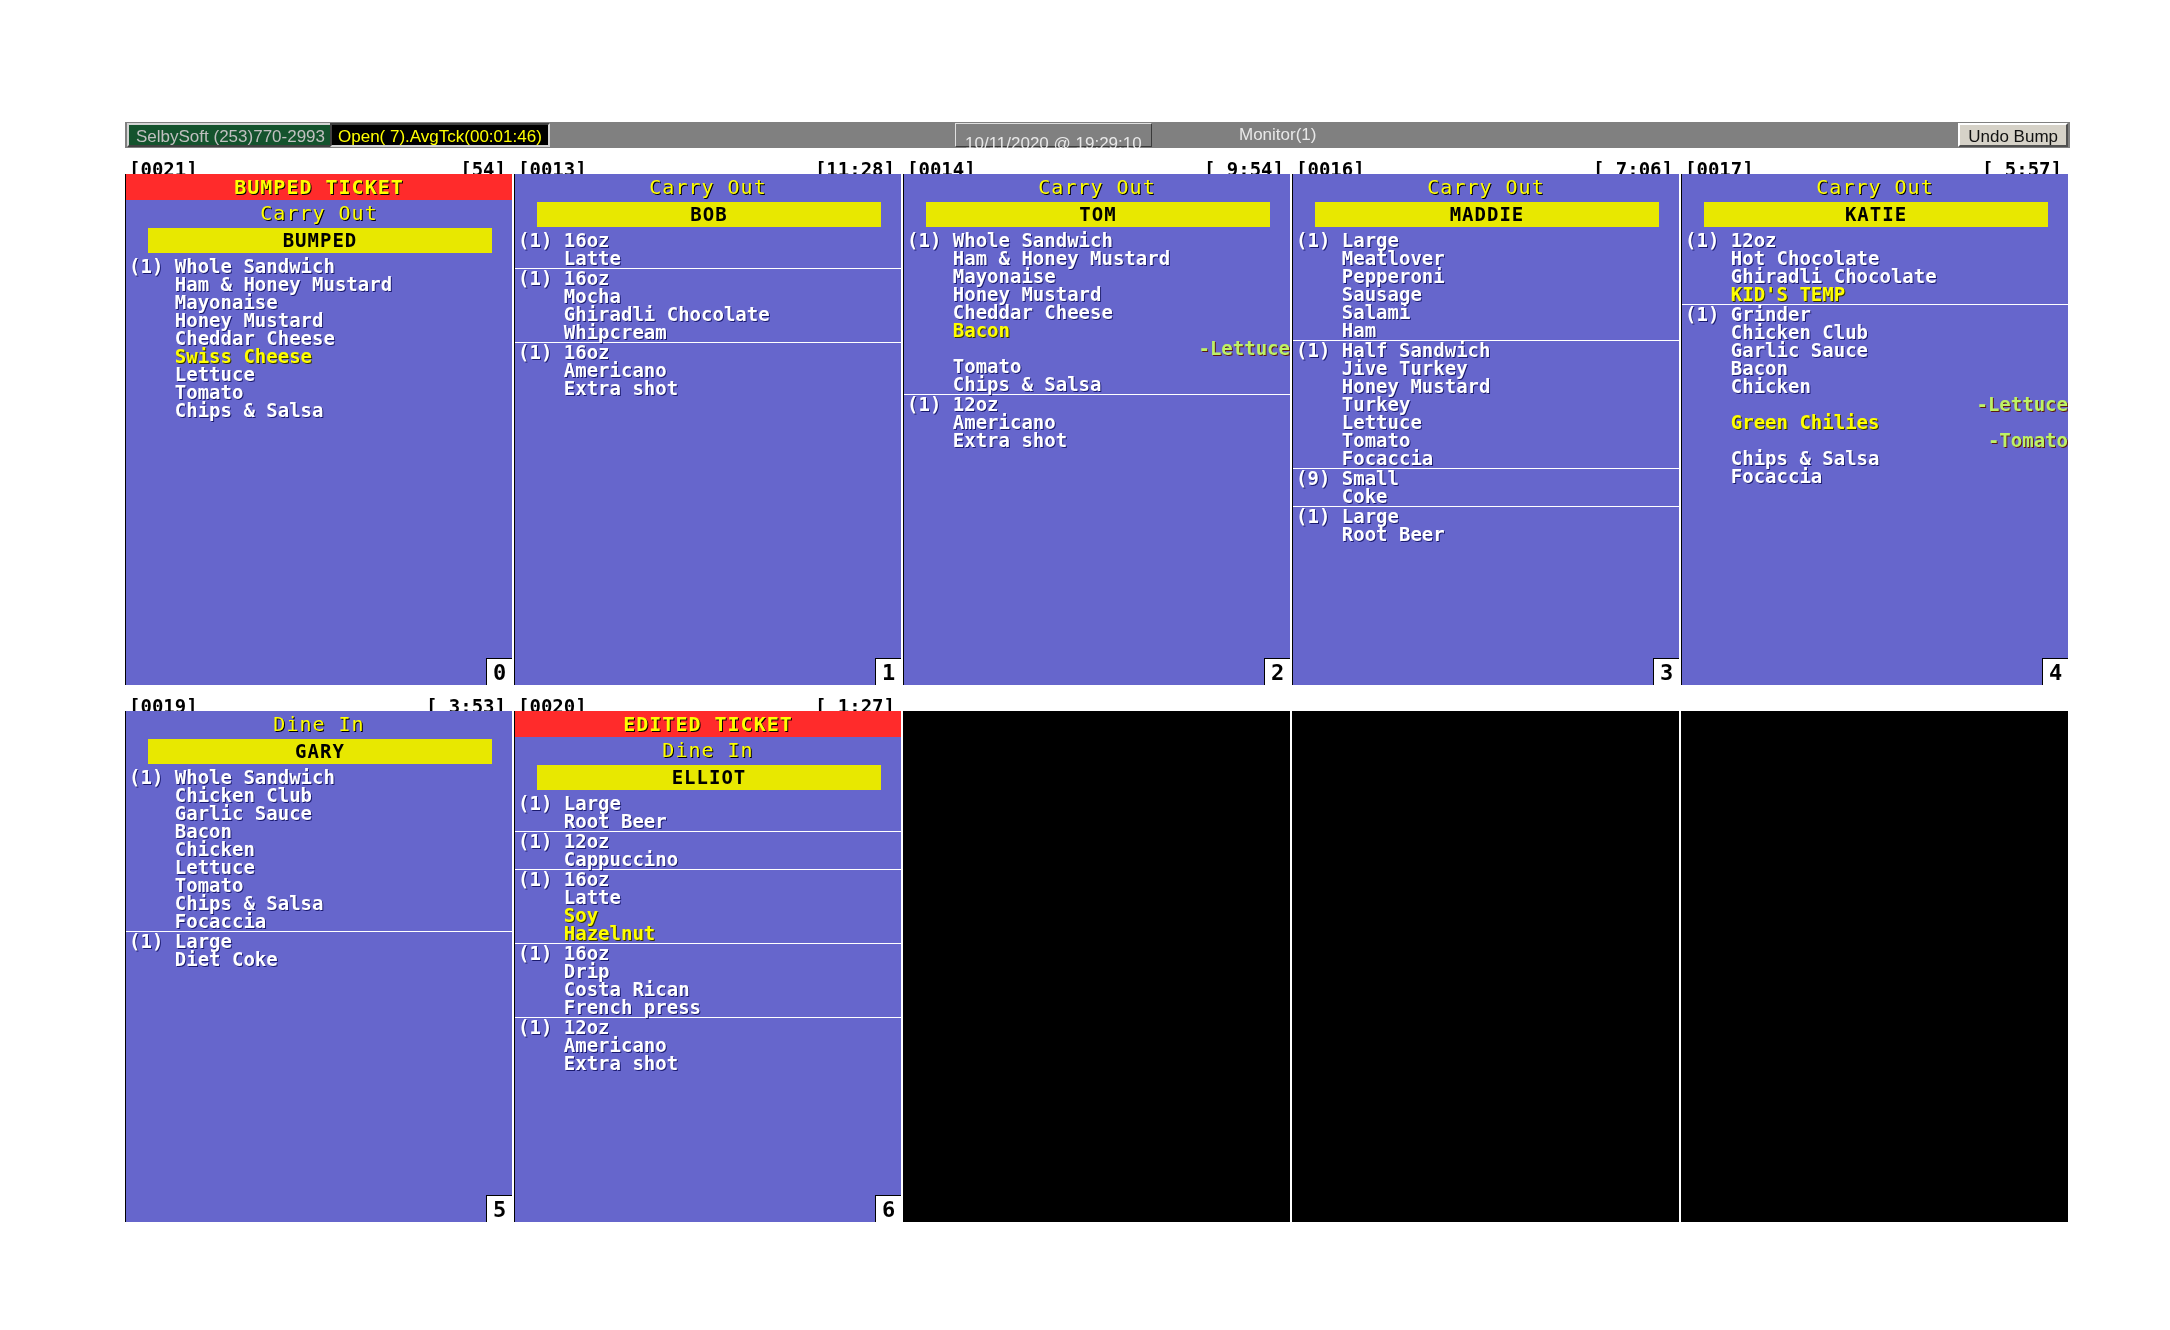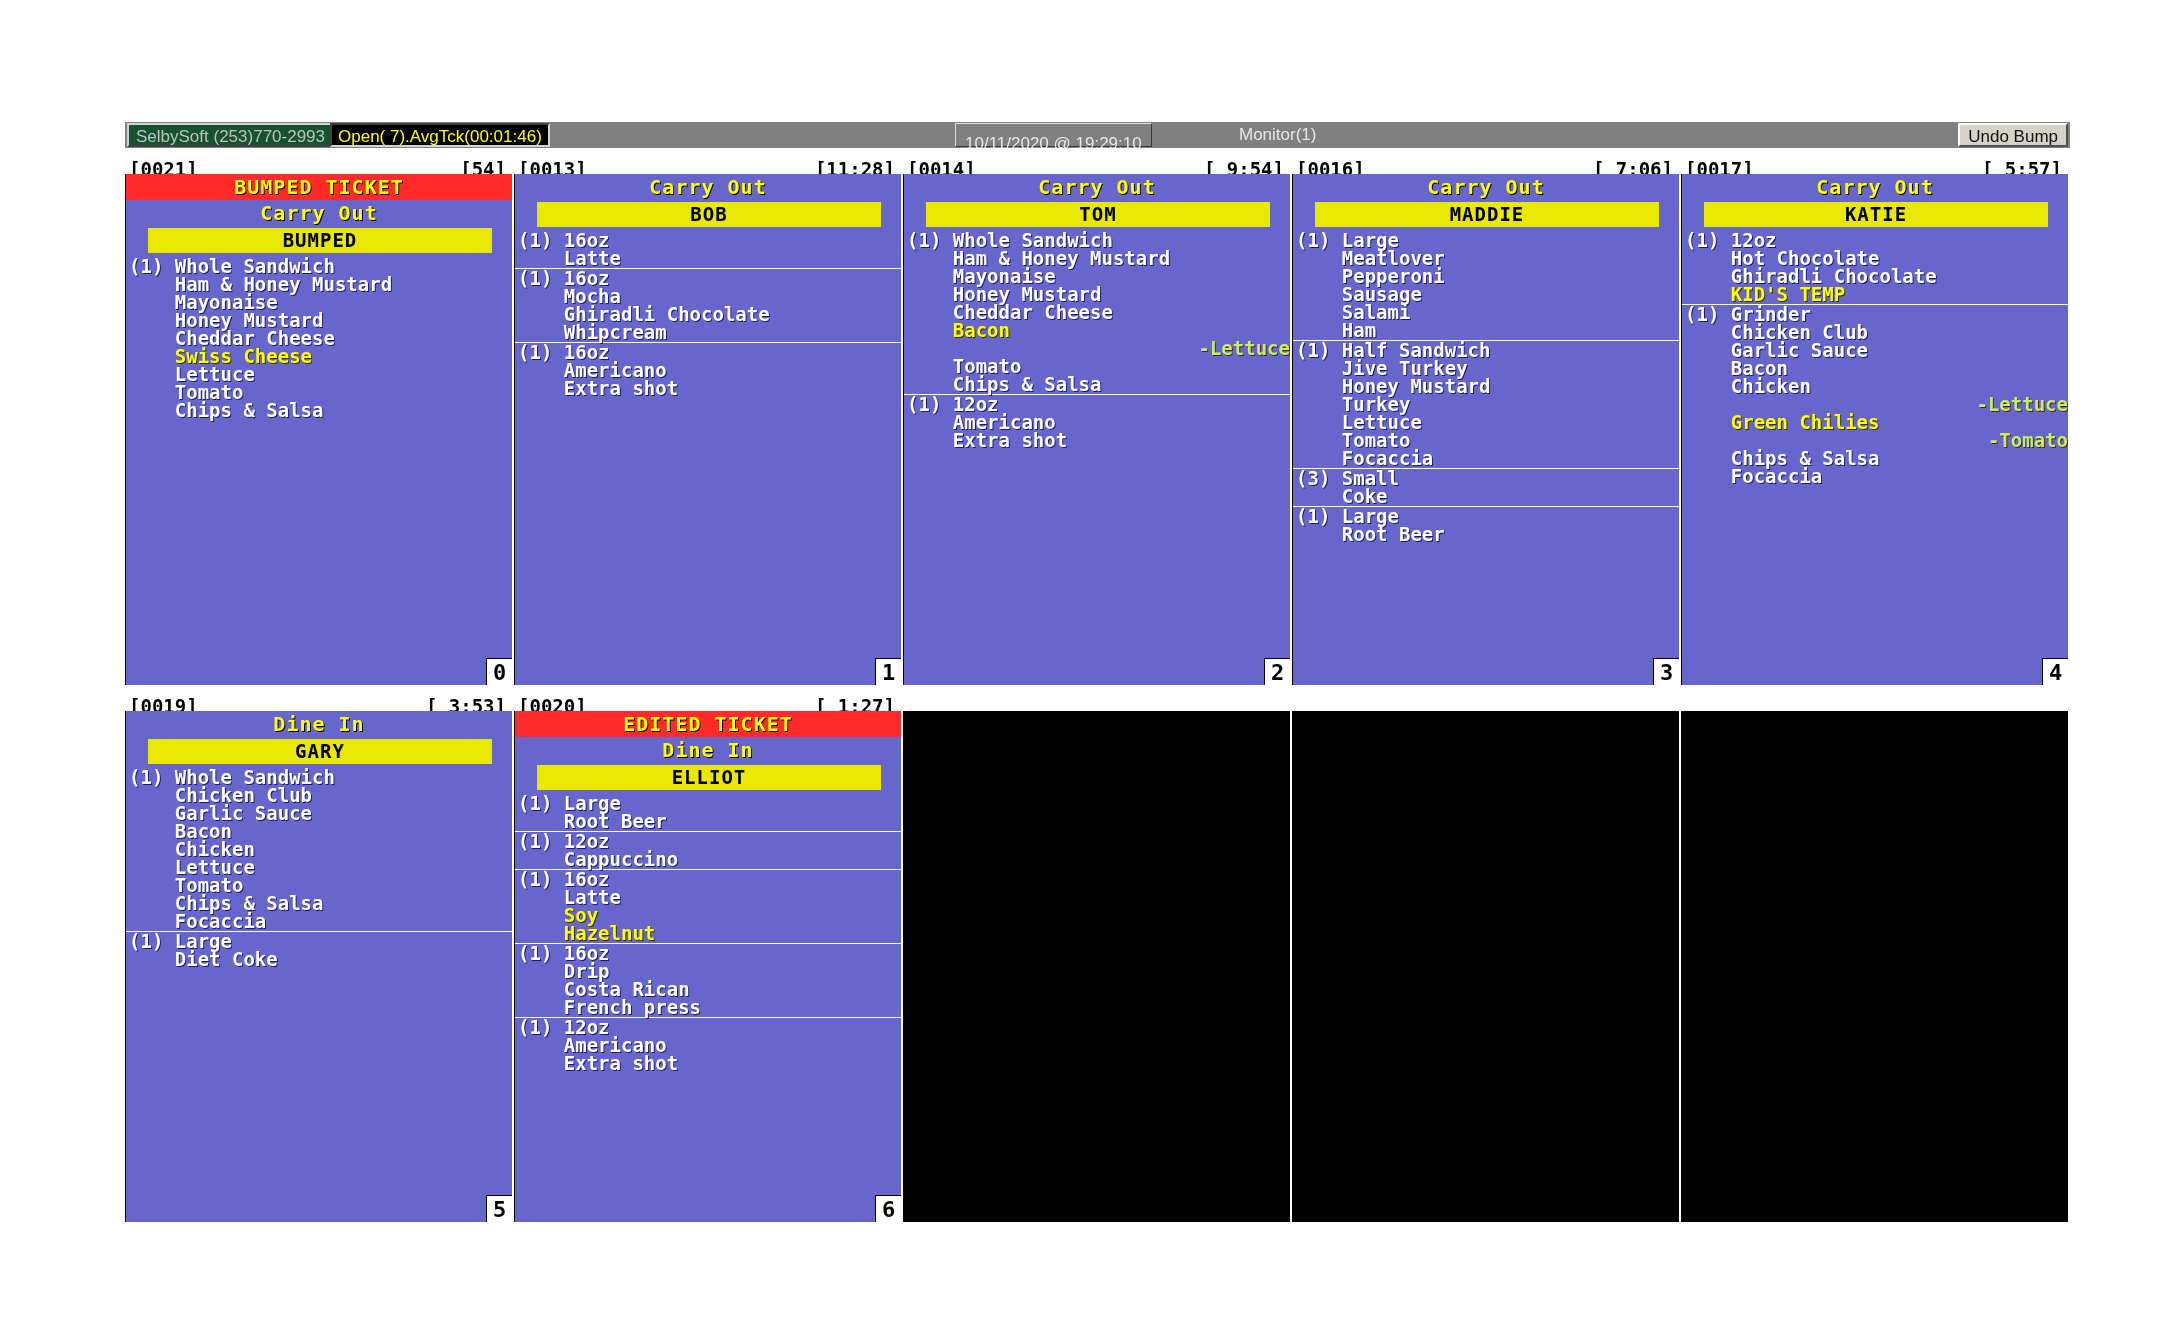--- a/index.html
+++ b/index.html
@@ -78,21 +78,21 @@
   .cell.empty .body{border-left:1px solid #000;}
 
   .banner{
     height:26px;line-height:26px;text-align:center;
     background:#ff2b2b;color:#ffff00;
     font-size:20px;font-weight:bold;letter-spacing:1px;
     text-shadow:1px 1px 0 #000;
   }
   .svctype{
     height:26px;line-height:26px;text-align:center;
-    color:#ffff00;font-size:20px;font-weight:bold;letter-spacing:1px;
+    color:#ffff00;font-size:20px;font-weight:normal;letter-spacing:1px;
     text-shadow:1px 1px 0 #000;
   }
   .namebar{
     margin:2px 20px 0 22px;height:25px;line-height:25px;
     background:#e8e800;color:#000000;
     text-align:center;font-size:19px;font-weight:bold;letter-spacing:1px;
   }
   .items{margin-top:4px;}
   .item{
     padding:0 0 1px 0;
@@ -234,21 +234,21 @@
             <div class="item">
               <div class="line ">(1) Half Sandwich</div>
               <div class="line ">    Jive Turkey</div>
               <div class="line ">    Honey Mustard</div>
               <div class="line ">    Turkey</div>
               <div class="line ">    Lettuce</div>
               <div class="line ">    Tomato</div>
               <div class="line ">    Focaccia</div>
             </div>
             <div class="item">
-              <div class="line ">(3) Small</div>
+              <div class="line ">(9) Small</div>
               <div class="line ">    Coke</div>
             </div>
             <div class="item">
               <div class="line ">(1) Large</div>
               <div class="line ">    Root Beer</div>
             </div>
           </div>
           <div class="badge">3</div>
         </div>
       </div>

